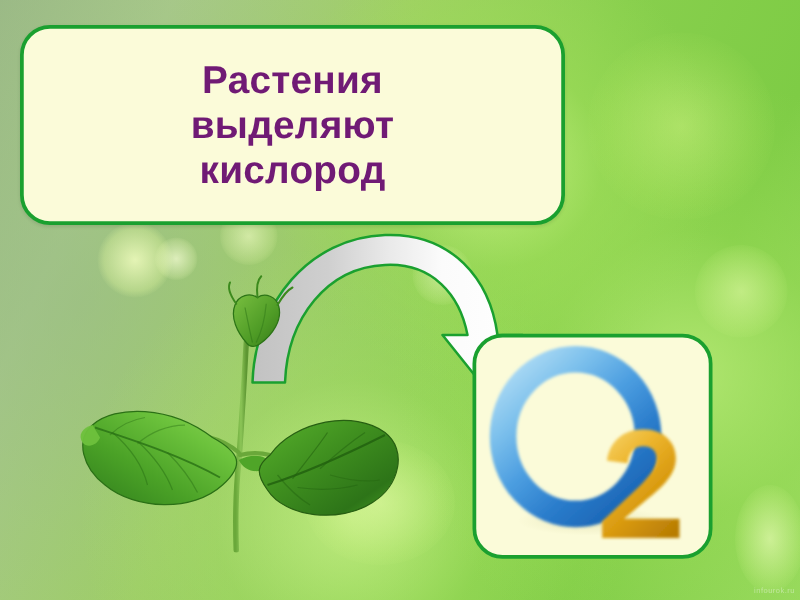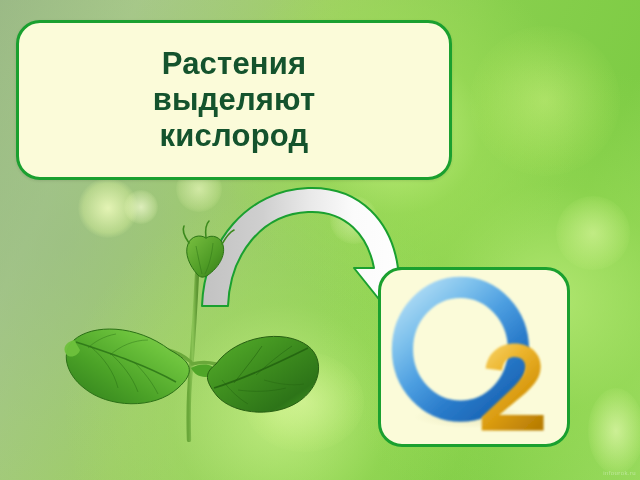--- a/index.html
+++ b/index.html
@@ -44,21 +44,21 @@
     box-sizing: border-box;
     background: #fbfbd9;
     border: 3px solid #1aa02f;
     border-radius: 24px;
     display: flex;
     align-items: center;
     justify-content: center;
     box-shadow: 0 1px 3px rgba(0,0,0,0.10);
   }
   #title-text {
-    color: #14532d;
+    color: #701a75;
     font-family: "Liberation Sans", sans-serif;
     font-weight: bold;
     font-size: 31px;
     line-height: 36px;
     text-align: center;
     letter-spacing: 0.2px;
     white-space: pre-line;
     padding: 0 10px;
   }
 

